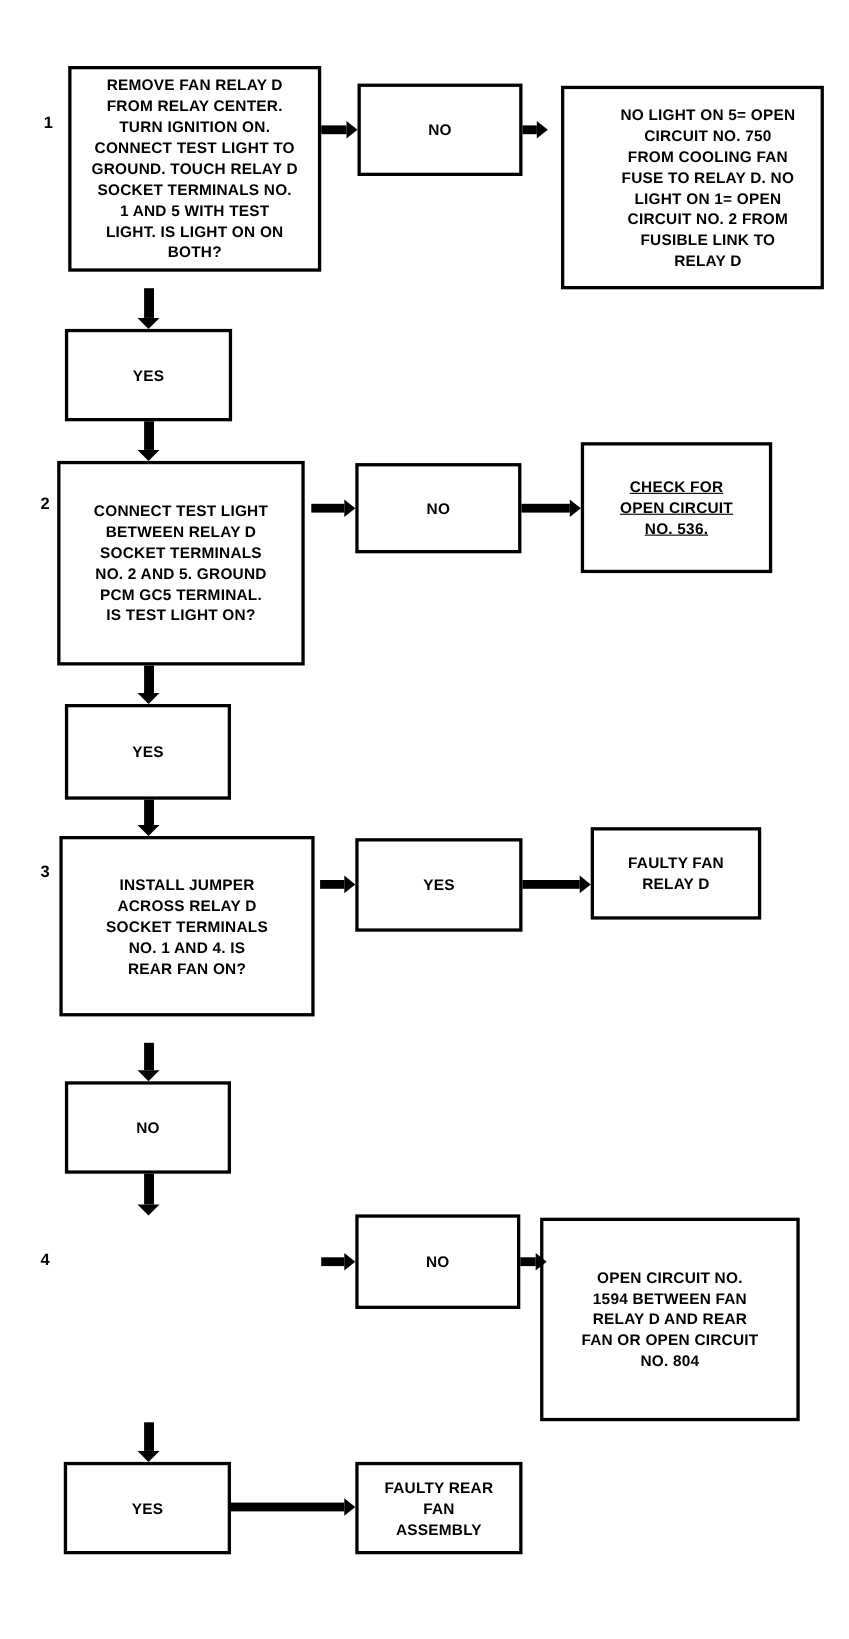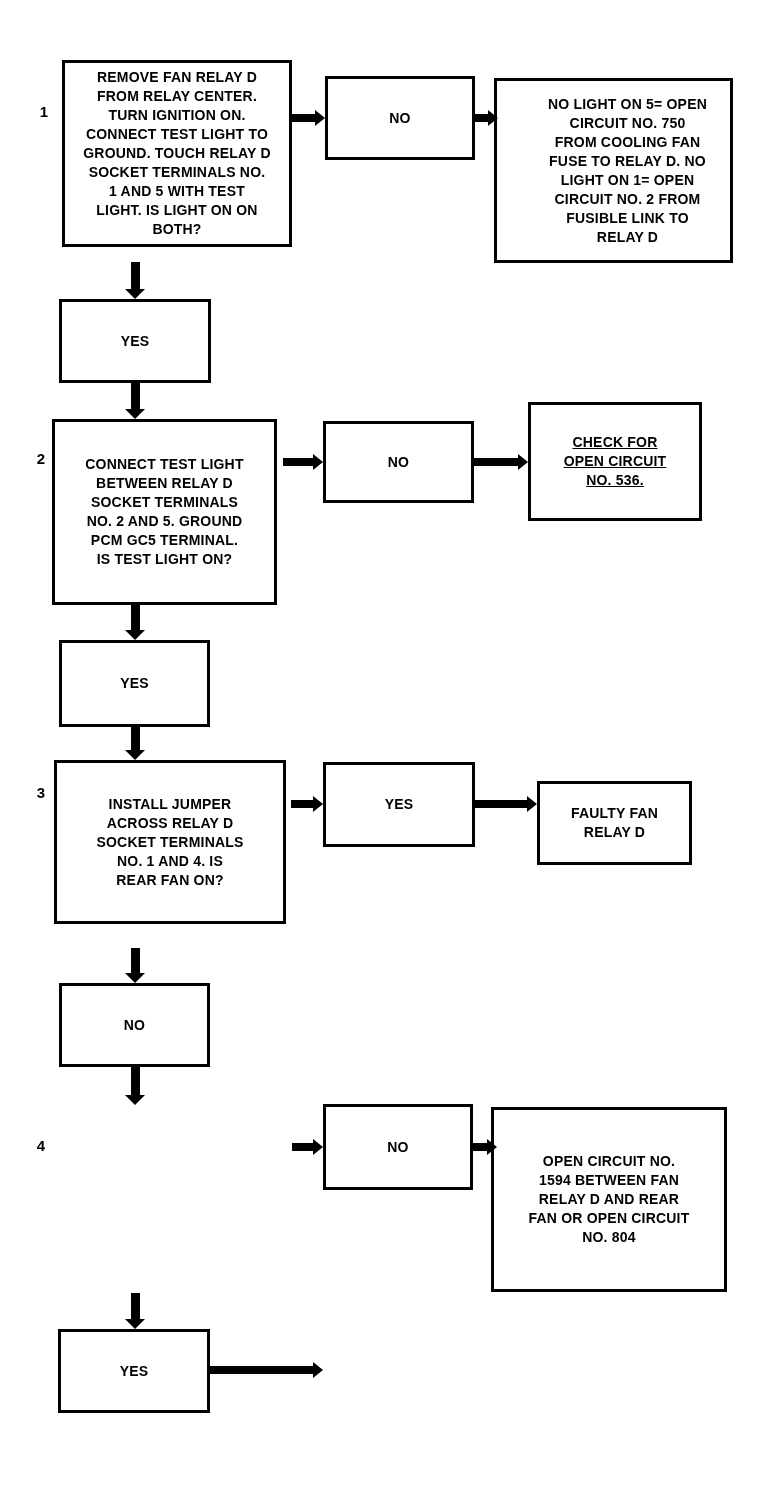--- a/index.html
+++ b/index.html
@@ -67,29 +67,29 @@
     left: -6px;
     width: 0; height: 0;
     border-top: 10px solid #000000;
     border-left: 10px solid transparent;
     border-right: 10px solid transparent;
   }
 
   
   #b-step1   { left: 62px;  top: 60px;   width: 230px; height: 187px; }
   #b-no1     { left: 325px; top: 76px;   width: 150px; height: 84px;  }
-  #b-out1    { left: 494px; top: 78px;   width: 239px; height: 185px; padding-left: 28px; }
+  #b-out1    { left: 510px; top: 78px;   width: 239px; height: 185px; padding-left: 28px; }
   #b-yes1    { left: 59px;  top: 299px;  width: 152px; height: 84px;  }
   #b-step2   { left: 52px;  top: 419px;  width: 225px; height: 186px; }
   #b-no2     { left: 323px; top: 421px;  width: 151px; height: 82px;  }
   #b-out2    { left: 528px; top: 402px;  width: 174px; height: 119px; text-decoration: underline; }
   #b-yes2    { left: 59px;  top: 640px;  width: 151px; height: 87px;  }
   #b-step3   { left: 54px;  top: 760px;  width: 232px; height: 164px; }
   #b-yes3    { left: 323px; top: 762px;  width: 152px; height: 85px;  }
-  #b-out3    { left: 537px; top: 781px;  width: 155px; height: 84px;  }
+  #b-out3    { left: 537px; top: 752px;  width: 155px; height: 84px;  }
   #b-no3     { left: 59px;  top: 983px;  width: 151px; height: 84px;  }
   #b-step4   { left: 58px;  top: 1105px; width: 234px; height: 188px; }
   #b-no4     { left: 323px; top: 1104px; width: 150px; height: 86px;  }
   #b-out4    { left: 491px; top: 1107px; width: 236px; height: 185px; }
   #b-yes5    { left: 58px;  top: 1329px; width: 152px; height: 84px;  }
   #b-out5    { left: 323px; top: 1329px; width: 152px; height: 84px;  }
 
   #n-1 { left: 33px; top: 103px;  }
   #n-2 { left: 30px; top: 450px;  }
   #n-3 { left: 30px; top: 784px;  }
@@ -185,14 +185,17 @@
 1594 BETWEEN FAN
 RELAY D AND REAR
 FAN OR OPEN CIRCUIT
 NO. 804</div>
   <div class="harrow" id="h4a"></div>
   <div class="harrow" id="h4b"></div>
 
   <div class="varrow" id="v7"></div>
   <div class="node" id="b-yes5">YES</div>
   <div class="harrow" id="h5"></div>
+  <div class="node" id="b-out5">FAULTY REAR
+FAN
+ASSEMBLY</div>
 
 </div>
 
 </body></html>

